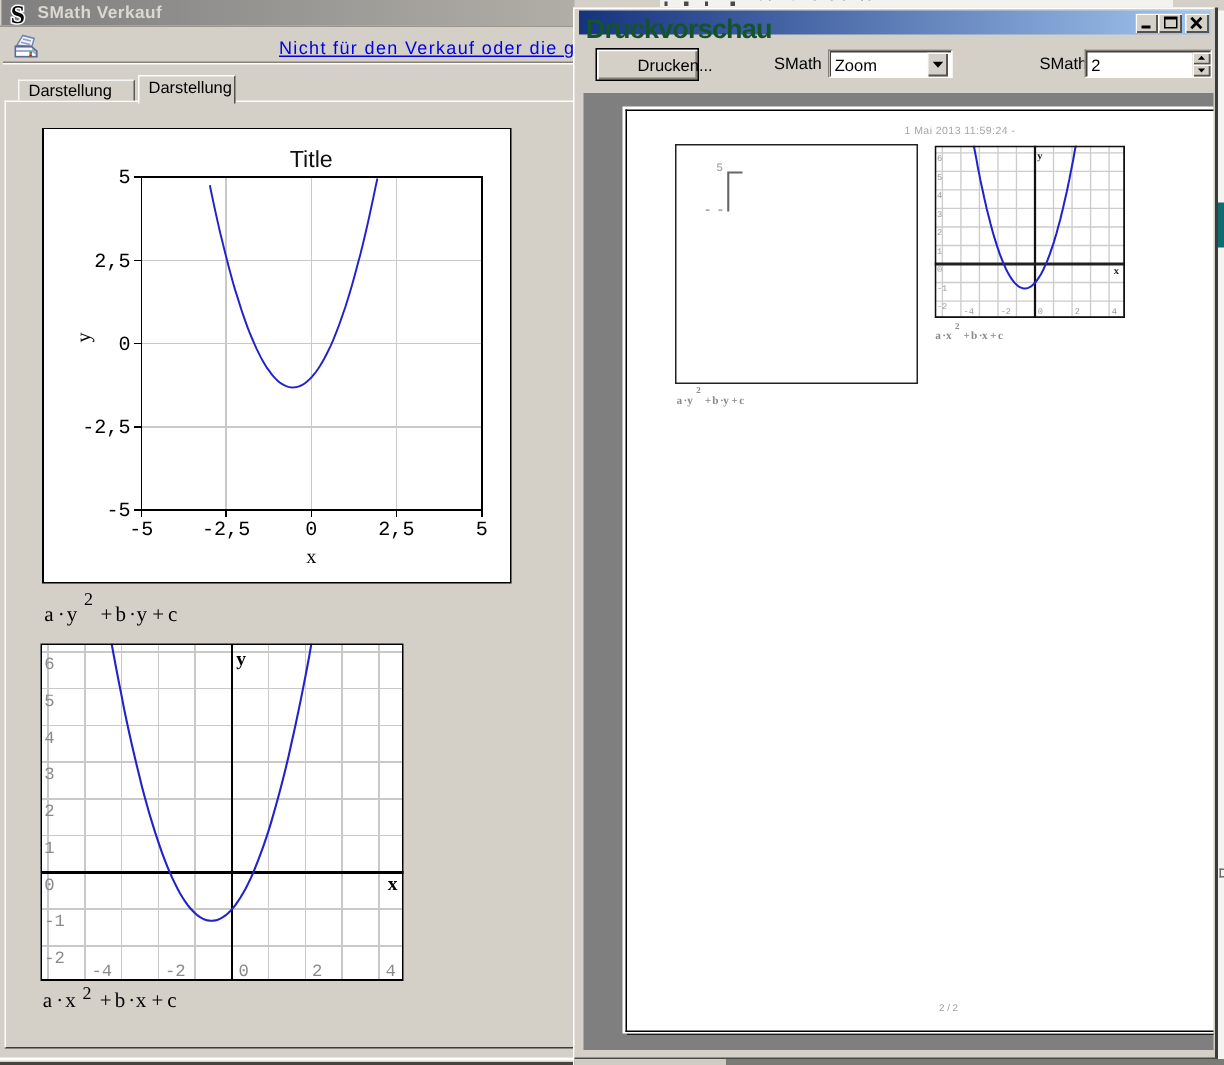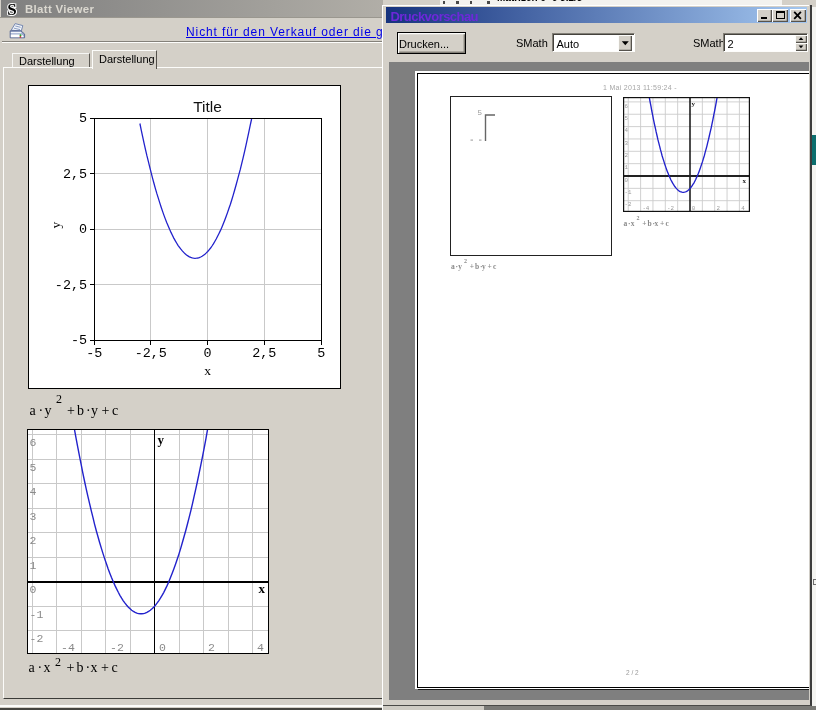--- a/index.html
+++ b/index.html
@@ -11,21 +11,21 @@
 .t11 { font-size:11px; color:#000; }
 </style></head>
 <body>
 <div id="screen">
 
 <div class="abs" style="left:0;top:0;width:391px;height:17px;background:linear-gradient(90deg,#7f7f7f,#b2afa8)"></div>
 <div class="abs" style="left:0;top:0;width:1.2px;height:17px;background:#d4d0c8"></div>
 <svg class="abs" style="left:5px;top:0.5px" width="18" height="17">
  <text x="2.2" y="14.2" style="font-family:'Liberation Serif',serif;font-weight:bold;font-size:17px;paint-order:stroke;stroke:#ffffff;stroke-width:2px" fill="#000">S</text>
 </svg>
-<div class="abs" style="left:25px;top:3.2px;font-size:11.5px;font-weight:bold;color:#dbd8d0;letter-spacing:0.3px">Blatt Viewer</div>
+<div class="abs" style="left:25px;top:3.2px;font-size:11.5px;font-weight:bold;color:#dbd8d0;letter-spacing:0.3px">SMath Verkauf</div>
 <div class="abs" style="left:0;top:17px;width:391px;height:1px;background:#9a978f"></div>
 
 <svg class="abs" style="left:9px;top:22px" width="17" height="17" viewBox="0 0 17 17">
   <polygon points="2.2,8.2 6.2,1.6 13.8,3.6 12.3,9" fill="#eef2f9" stroke="#7486ae" stroke-width="1"></polygon>
   <line x1="6.3" y1="4" x2="11.6" y2="5.3" stroke="#8e9fc2" stroke-width="1"></line>
   <line x1="5" y1="6.2" x2="11" y2="7.6" stroke="#8e9fc2" stroke-width="1"></line>
   <polygon points="1.2,8.8 11.8,8.8 15.6,12 15.6,15.8 1.2,15.8" fill="#9dacce" stroke="#5a6a94" stroke-width="1"></polygon>
   <polygon points="1.8,12.6 12.6,12.6 14.6,14.3 14.6,15.2 1.8,15.2" fill="#ffffff"></polygon>
   <line x1="1.8" y1="10.6" x2="12.4" y2="10.6" stroke="#f2f5fa" stroke-width="1.3"></line>
   <circle cx="11.5" cy="13.2" r="1" fill="#28a428"></circle>
@@ -155,36 +155,36 @@
 <div class="abs" style="left:811.8px;top:0;width:4.2px;height:7px;background:#d4d0c8"></div>
 <div class="abs" style="left:811.8px;top:134.5px;width:4.2px;height:30px;background:#0c6e6e"></div>
 <div class="abs" style="left:813.4px;top:578.6px;width:2.6px;height:1.3px;background:#6e6e6e"></div>
 <div class="abs" style="left:813.4px;top:584.2px;width:2.6px;height:1.3px;background:#6e6e6e"></div>
 <div class="abs" style="left:812.8px;top:579px;width:1.3px;height:6px;background:#6e6e6e"></div>
 
 <div class="abs" style="left:382px;top:4.8px;width:428.5px;height:705.2px;background:#d4d0c8;border-top:1.2px solid #fff;border-left:1.2px solid #fff"></div>
 <div class="abs" style="left:808.8px;top:4.8px;width:1.4px;height:705.2px;background:#d0cdc6"></div>
 <div class="abs" style="left:810.2px;top:4.8px;width:1.6px;height:705.2px;background:#3c3c3c"></div>
 <div class="abs" style="left:385.5px;top:6.5px;width:421.5px;height:16.5px;background:linear-gradient(90deg,#16337e,#a4c7f0)"></div>
-<div class="abs" style="left:390.5px;top:8.9px;font-size:13px;font-weight:bold;color:#6d28d9;letter-spacing:-0.55px">Druckvorschau</div>
+<div class="abs" style="left:390.5px;top:8.9px;font-size:18px;font-weight:bold;color:#14532d;letter-spacing:-0.55px">Druckvorschau</div>
 
 <div class="abs" style="left:757px;top:8.6px;width:15px;height:13px;background:#d4d0c8;box-shadow:inset 1px 1px 0 #ffffff, inset -1.3px -1.3px 0 #56534d"></div>
 <div class="abs" style="left:760.5px;top:17.3px;width:6.5px;height:2.2px;background:#000"></div>
 <div class="abs" style="left:772px;top:8.6px;width:15.5px;height:13px;background:#d4d0c8;box-shadow:inset 1px 1px 0 #ffffff, inset -1.3px -1.3px 0 #56534d"></div>
 <div class="abs" style="left:775.5px;top:10.9px;width:9px;height:8.2px;border:1.5px solid #000;border-top-width:2.4px"></div>
 <div class="abs" style="left:790px;top:8.6px;width:15.5px;height:13px;background:#d4d0c8;box-shadow:inset 1px 1px 0 #ffffff, inset -1.3px -1.3px 0 #56534d"></div>
 <svg class="abs" style="left:790px;top:8.6px" width="15.5" height="13">
       <path d="M4.2,2.8 L10.9,9.8 M10.9,2.8 L4.2,9.8" stroke="#000" stroke-width="1.8"></path>
     </svg>
 
 <div class="abs" style="left:396.5px;top:31.6px;width:69.5px;height:22.4px;background:#d4d0c8;border:1.4px solid #000;box-shadow:inset 1.2px 1.2px 0 #fcfcfa, inset -1.4px -1.4px 0 #817e76"></div>
-<div class="abs t11" style="left:399px;top:37.5px">Drucken...</div>
+<div class="abs t11" style="left:425px;top:37.5px">Drucken...</div>
 <div class="abs t11" style="left:516px;top:37px">SMath</div>
 <div class="abs" style="left:551.5px;top:33.4px;width:83.5px;height:19.1px;background:#ffffff;border:1.4px solid #827f77;border-right-color:#fdfdfb;border-bottom-color:#fdfdfb;box-shadow:inset 1px 1px 0 #45423c"></div>
-<div class="abs t11" style="left:556.5px;top:38px">Auto</div>
+<div class="abs t11" style="left:556.5px;top:38px">Zoom</div>
 <div class="abs" style="left:617.8px;top:35.4px;width:14.5px;height:15.2px;background:#d4d0c8;box-shadow:inset 1px 1px 0 #fcfcfa, inset -1.3px -1.3px 0 #56534d"></div>
 <svg class="abs" style="left:617.8px;top:35.4px" width="14.5" height="15.2">
       <polygon points="3.8,6.2 10.8,6.2 7.3,10.2" fill="#000"></polygon>
     </svg>
 <div class="abs t11" style="left:693px;top:37px">SMath</div>
 <div class="abs" style="left:722.5px;top:33.4px;width:85.5px;height:19.1px;background:#ffffff;border:1.4px solid #827f77;border-right-color:#fdfdfb;border-bottom-color:#fdfdfb;box-shadow:inset 1px 1px 0 #45423c"></div>
 <div class="abs t11" style="left:727.5px;top:38px">2</div>
 <div class="abs" style="left:794.5px;top:35.2px;width:12px;height:7.8px;background:#d4d0c8;box-shadow:inset 1px 1px 0 #fcfcfa, inset -1.2px -1.2px 0 #56534d"></div>
 <svg class="abs" style="left:794.5px;top:35.2px" width="12" height="7.8">
       <polygon points="3.6,4.9 8.4,4.9 6,2.2" fill="#000"></polygon>

